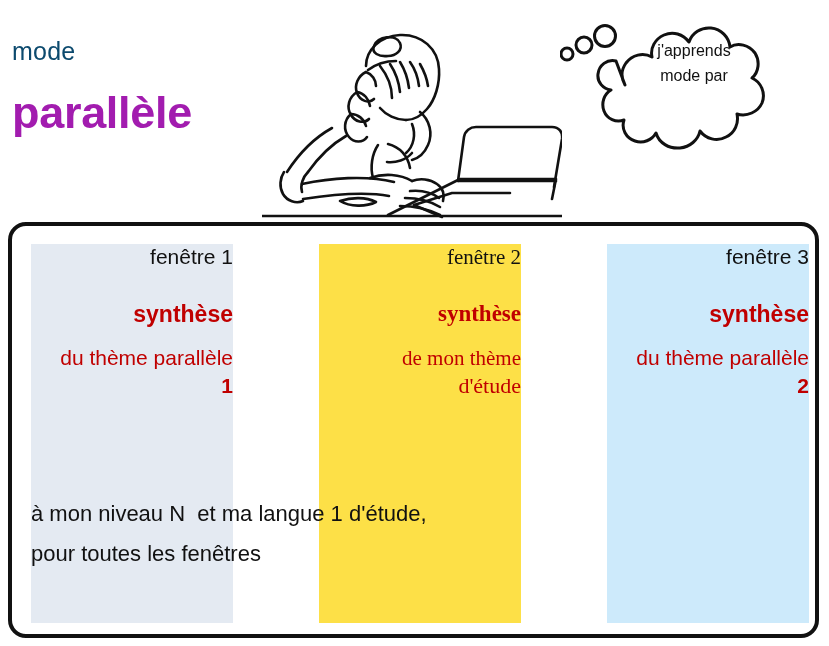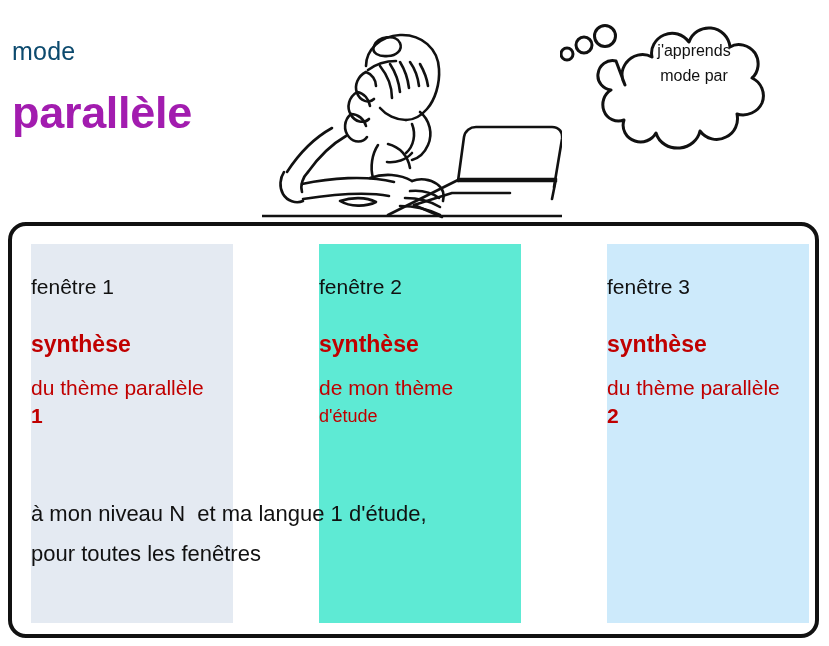--- a/index.html
+++ b/index.html
@@ -94,25 +94,24 @@
     top: 18px;
     width: 778px;
     height: 379px;
     display: flex;
     justify-content: space-between;
   }
   .panel {
     width: 202px;
     height: 379px;
     box-sizing: border-box;
-    padding-top: 30px;
-    text-align: left;
+    text-align: right;
   }
   .panel-1 { background: #e4eaf2; }
-  .panel-2 { background: #5eead4; }
+  .panel-2 { background: #fde047; font-family: Liberation Serif, serif; }
   .panel-3 { background: #cdeafb; }
 
   .window-label {
     font-size: 21px;
     line-height: 26px;
     color: #111111;
   }
   .synthese {
     margin-top: 30px;
     font-size: 23px;
@@ -126,21 +125,21 @@
     line-height: 28px;
     color: #c00000;
   }
   .sub-num {
     font-size: 21px;
     line-height: 28px;
     font-weight: bold;
     color: #c00000;
   }
   .sub-line2 {
-    font-size: 18px;
+    font-size: 22px;
     line-height: 28px;
     color: #c00000;
   }
 
   
   #caption {
     position: absolute;
     left: 19px;
     top: 268px;
     width: 778px;

